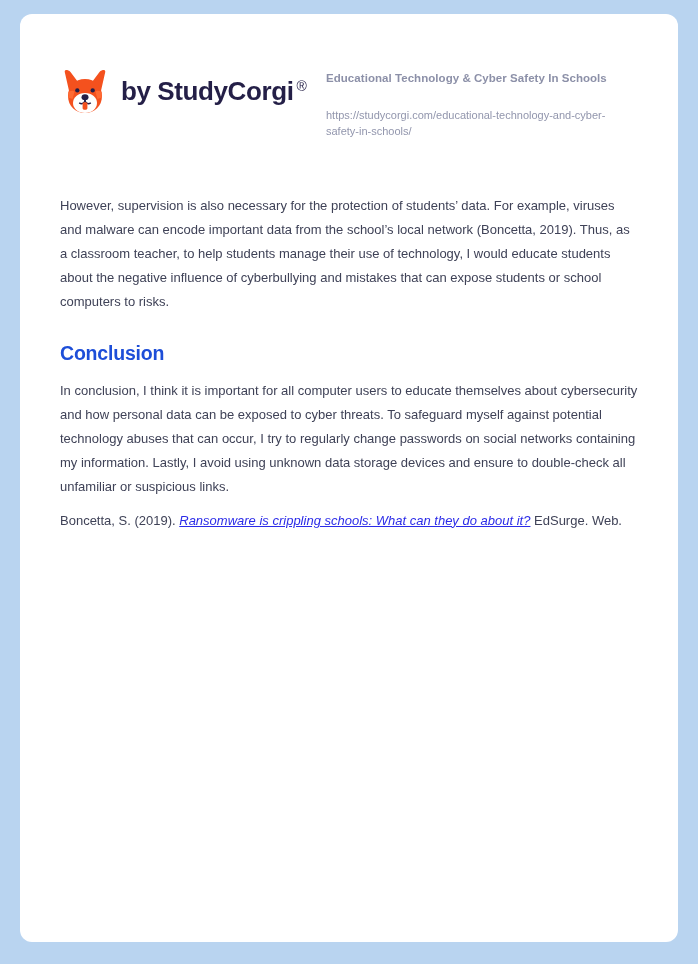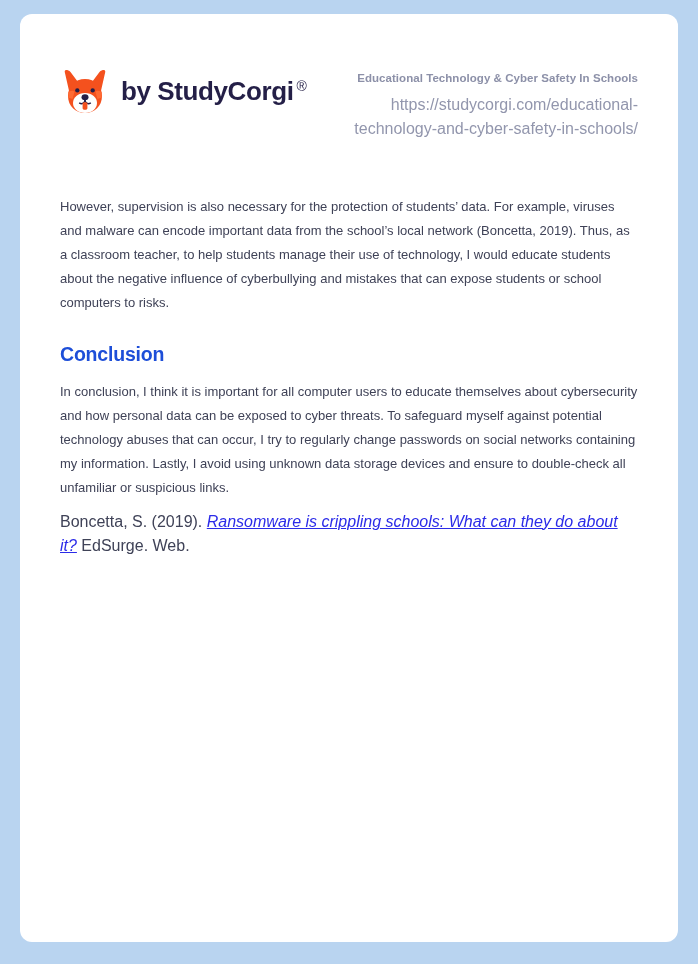--- a/index.html
+++ b/index.html
@@ -61,36 +61,35 @@
     white-space: nowrap;
   }
   .brand-reg {
     font-size: 14px;
     color: #241f47;
     margin-left: 3px;
     margin-top: 1px;
     line-height: 1;
   }
   .doc-meta {
-    text-align: right;
     padding-top: 10px;
     max-width: 312px;
   }
   .doc-meta-title {
     font-size: 11.5px;
     font-weight: bold;
     color: #8c90a8;
     line-height: 1.45;
     letter-spacing: 0.05px;
   }
   .doc-meta-url {
-    font-size: 16px;
+    font-size: 11px;
     color: #9296ad;
     line-height: 1.5;
-    margin-top: 6px;
+    margin-top: 20px;
     word-break: break-word;
   }
 
   
   .doc-body {
     margin-top: 54px;
   }
   .para {
     font-size: 13px;
     line-height: 24px;
@@ -102,21 +101,21 @@
     font-size: 19.5px;
     font-weight: bold;
     color: #1d4ed8;
     margin: 28px 0 14px 0;
     letter-spacing: -0.2px;
   }
   .reference-block {
     margin-top: 2px;
   }
   .reference-line {
-    font-size: 16px;
+    font-size: 13px;
     line-height: 24px;
     color: #3f4257;
     margin: 0;
     max-width: 600px;
   }
   .reference-link {
     color: #2b2be8;
     font-style: italic;
     text-decoration: underline;
     cursor: pointer;

